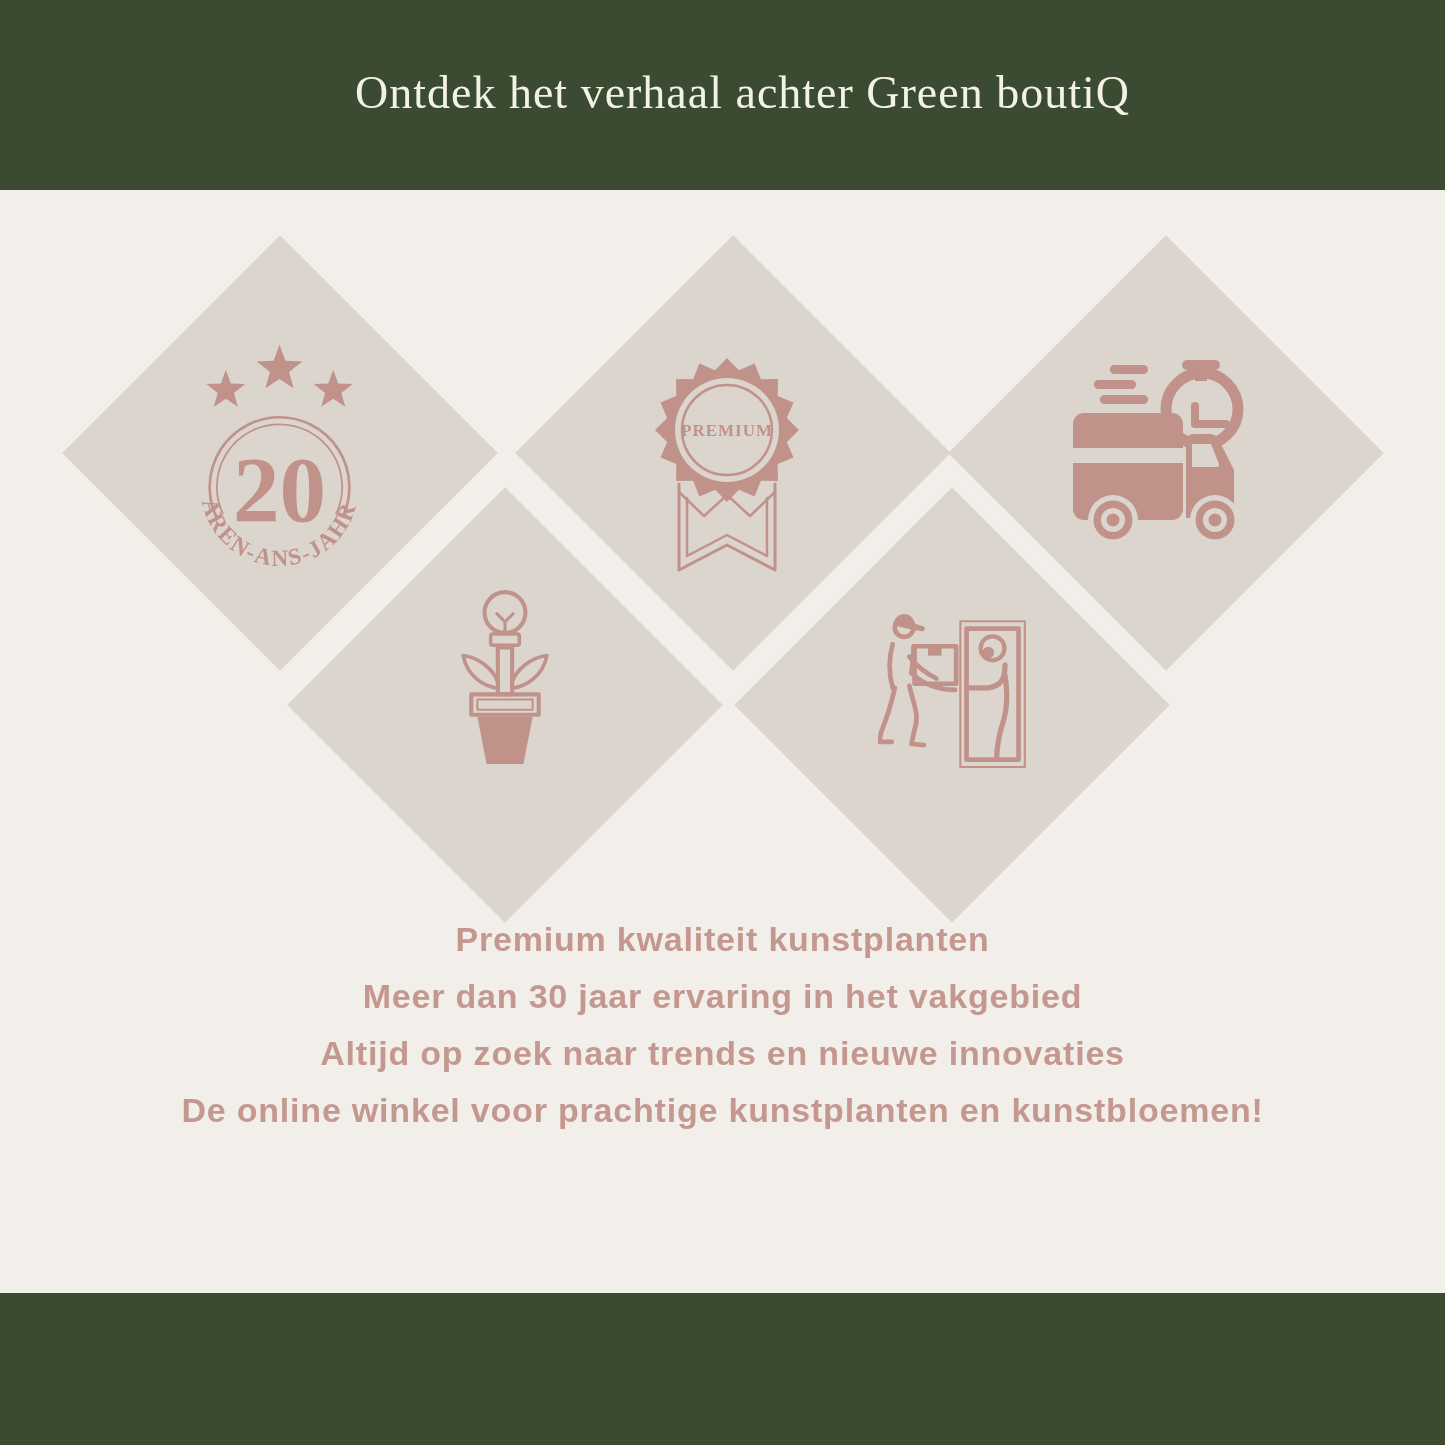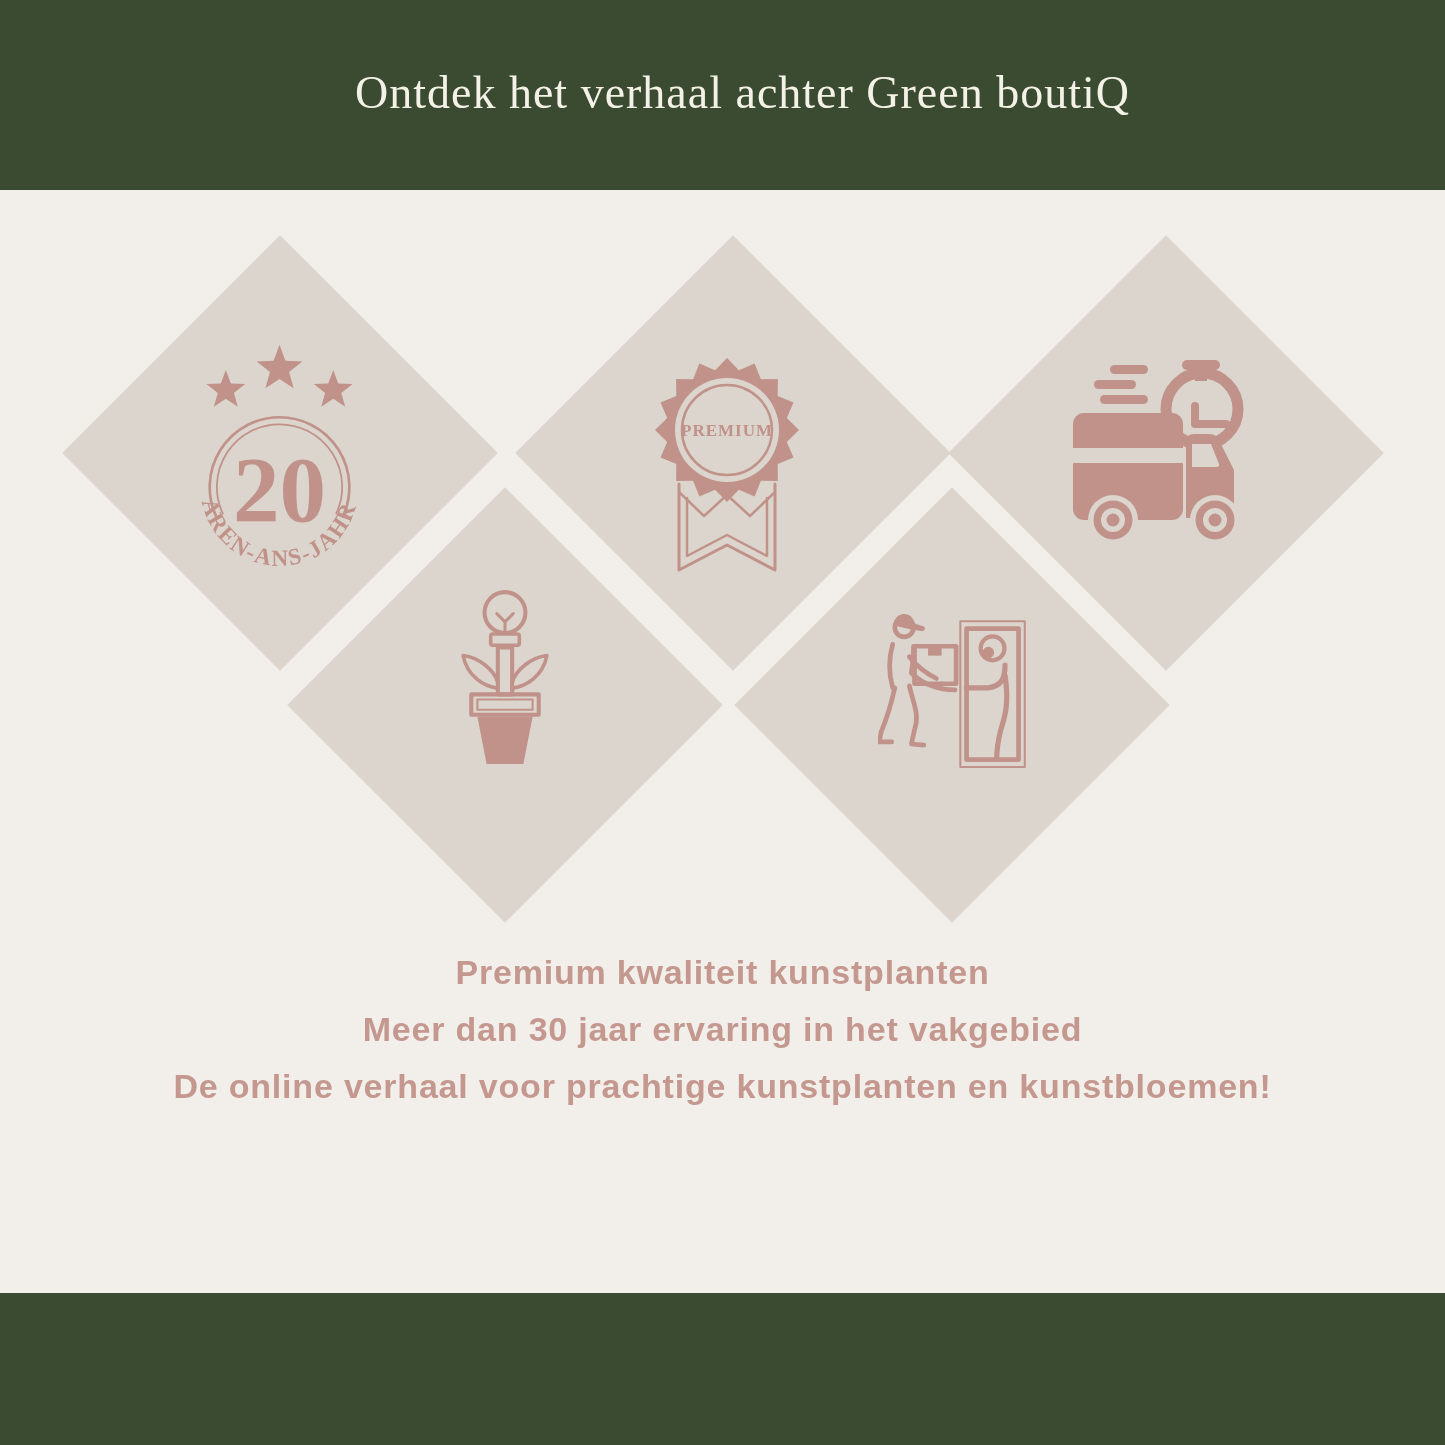--- a/index.html
+++ b/index.html
@@ -28,21 +28,21 @@
           transform:rotate(-45deg);}
   .d1{left:280px;top:453px;} .d2{left:733px;top:453px;} .d3{left:1166px;top:453px;}
   .d4{left:505px;top:705px;} .d5{left:952px;top:705px;}
   .d1 svg{transform:translate(4px,34px);} .d2 svg{transform:translate(-6px,14px);}
   .d4 svg{transform:translateY(-28px);}  .d5 svg{transform:translateY(-14px);}
   svg .ln{stroke:var(--icon_rose);fill:none;stroke-linecap:round;stroke-linejoin:round;}
   svg .fl{fill:var(--icon_rose);}
   svg .bg{fill:var(--tile_bg);}
   svg text{fill:var(--icon_rose);font-family:"Liberation Serif",serif;font-weight:bold;}
   
-  .usp{position:absolute;left:0;top:944px;width:100%;}
+  .usp{position:absolute;left:0;top:911px;width:100%;}
   .usp p{margin:0;text-align:center;font-size:34px;line-height:57px;font-weight:700;
          letter-spacing:.8px;color:var(--usp_text);}
 </style>
 </head>
 <body>
 
 <div class="canvas">
 
   <header class="topbar">
     <h1>Ontdek het verhaal achter Green boutiQ</h1>
@@ -147,21 +147,22 @@
         <path class="ln" stroke-width="4.5" d="M30,42 C38,52 46,58 56,63"></path>
         <path class="ln" stroke-width="4.5" d="M16,72 C12,90 8,102 3,114 L1,124 L13,124"></path>
         <path class="ln" stroke-width="4.5" d="M30,70 C34,88 40,98 35,112 L32,126 L44,127"></path>
       </svg>
     </div>
   </div>
 
   <div class="usp">
     <p>Premium kwaliteit kunstplanten</p>
     <p>Meer dan 30 jaar ervaring in het vakgebied</p>
-    <p>De online verhaal voor prachtige kunstplanten en kunstbloemen!</p>
+    <p>Altijd op zoek naar trends en nieuwe innovaties</p>
+    <p>De online winkel voor prachtige kunstplanten en kunstbloemen!</p>
   </div>
 
   <footer class="bottombar">
     
     
   </footer>
 
 </div>
 
 </body></html>

